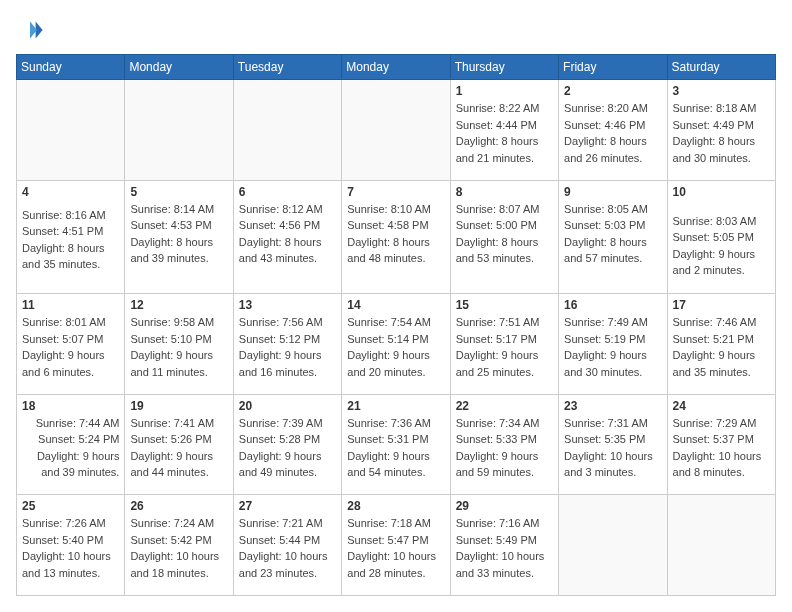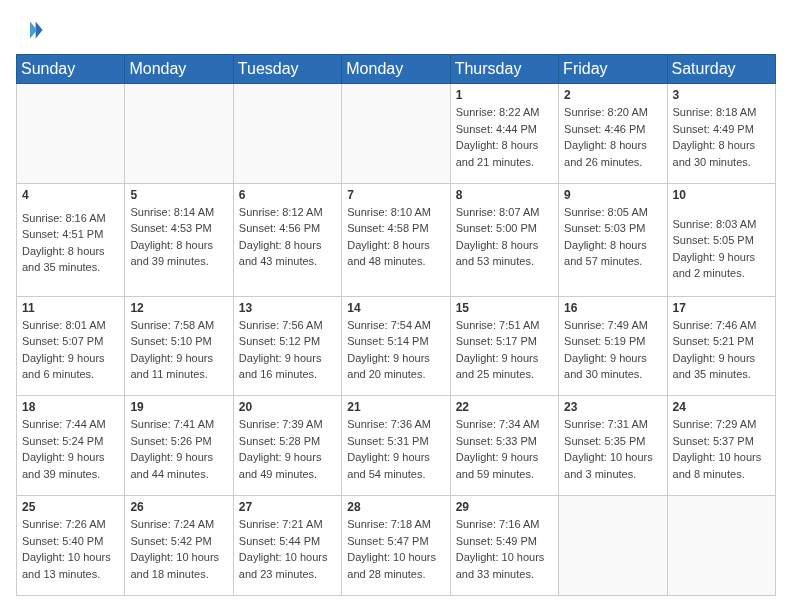--- a/index.html
+++ b/index.html
@@ -56,21 +56,21 @@
     .calendar {
       flex: 1;
       border: 1px solid #ccc;
       border-collapse: collapse;
       width: 100%;
       table-layout: fixed;
     }
     .calendar th {
       background: #2a6db5;
       color: #fff;
-      font-size: 16px;
+      font-size: 12px;
       padding: 5px 4px;
       text-align: left;
       border: 1px solid #1e5a96;
       font-weight: normal;
     }
     .calendar td {
       border: 1px solid #ccc;
       vertical-align: top;
       padding: 4px 5px;
       font-size: 9.5px;
@@ -210,21 +210,21 @@
         <tr>
           <td>
             <span class="day-number">11</span>
             <div class="day-info" style="white-space: pre-line;">Sunrise: 8:01 AM
 Sunset: 5:07 PM
 Daylight: 9 hours
 and 6 minutes.</div>
           </td>
           <td>
             <span class="day-number">12</span>
-            <div class="day-info" style="white-space: pre-line;">Sunrise: 7:58 AM
+            <div class="day-info" style="white-space: pre-line;">Sunrise: 9:58 AM
 Sunset: 5:10 PM
 Daylight: 9 hours
 and 11 minutes.</div>
           </td>
           <td>
             <span class="day-number">13</span>
             <div class="day-info" style="white-space: pre-line;">Sunrise: 7:56 AM
 Sunset: 5:12 PM
 Daylight: 9 hours
 and 16 minutes.</div>
@@ -254,21 +254,21 @@
             <span class="day-number">17</span>
             <div class="day-info" style="white-space: pre-line;">Sunrise: 7:46 AM
 Sunset: 5:21 PM
 Daylight: 9 hours
 and 35 minutes.</div>
           </td>
         </tr>
         <tr>
           <td>
             <span class="day-number">18</span>
-            <div class="day-info" style="white-space: pre-line;">Sunrise: 7:44 AM
+            <div class="day-info" style="white-space: pre-line; text-align: right;">Sunrise: 7:44 AM
 Sunset: 5:24 PM
 Daylight: 9 hours
 and 39 minutes.</div>
           </td>
           <td>
             <span class="day-number">19</span>
             <div class="day-info" style="white-space: pre-line;">Sunrise: 7:41 AM
 Sunset: 5:26 PM
 Daylight: 9 hours
 and 44 minutes.</div>

